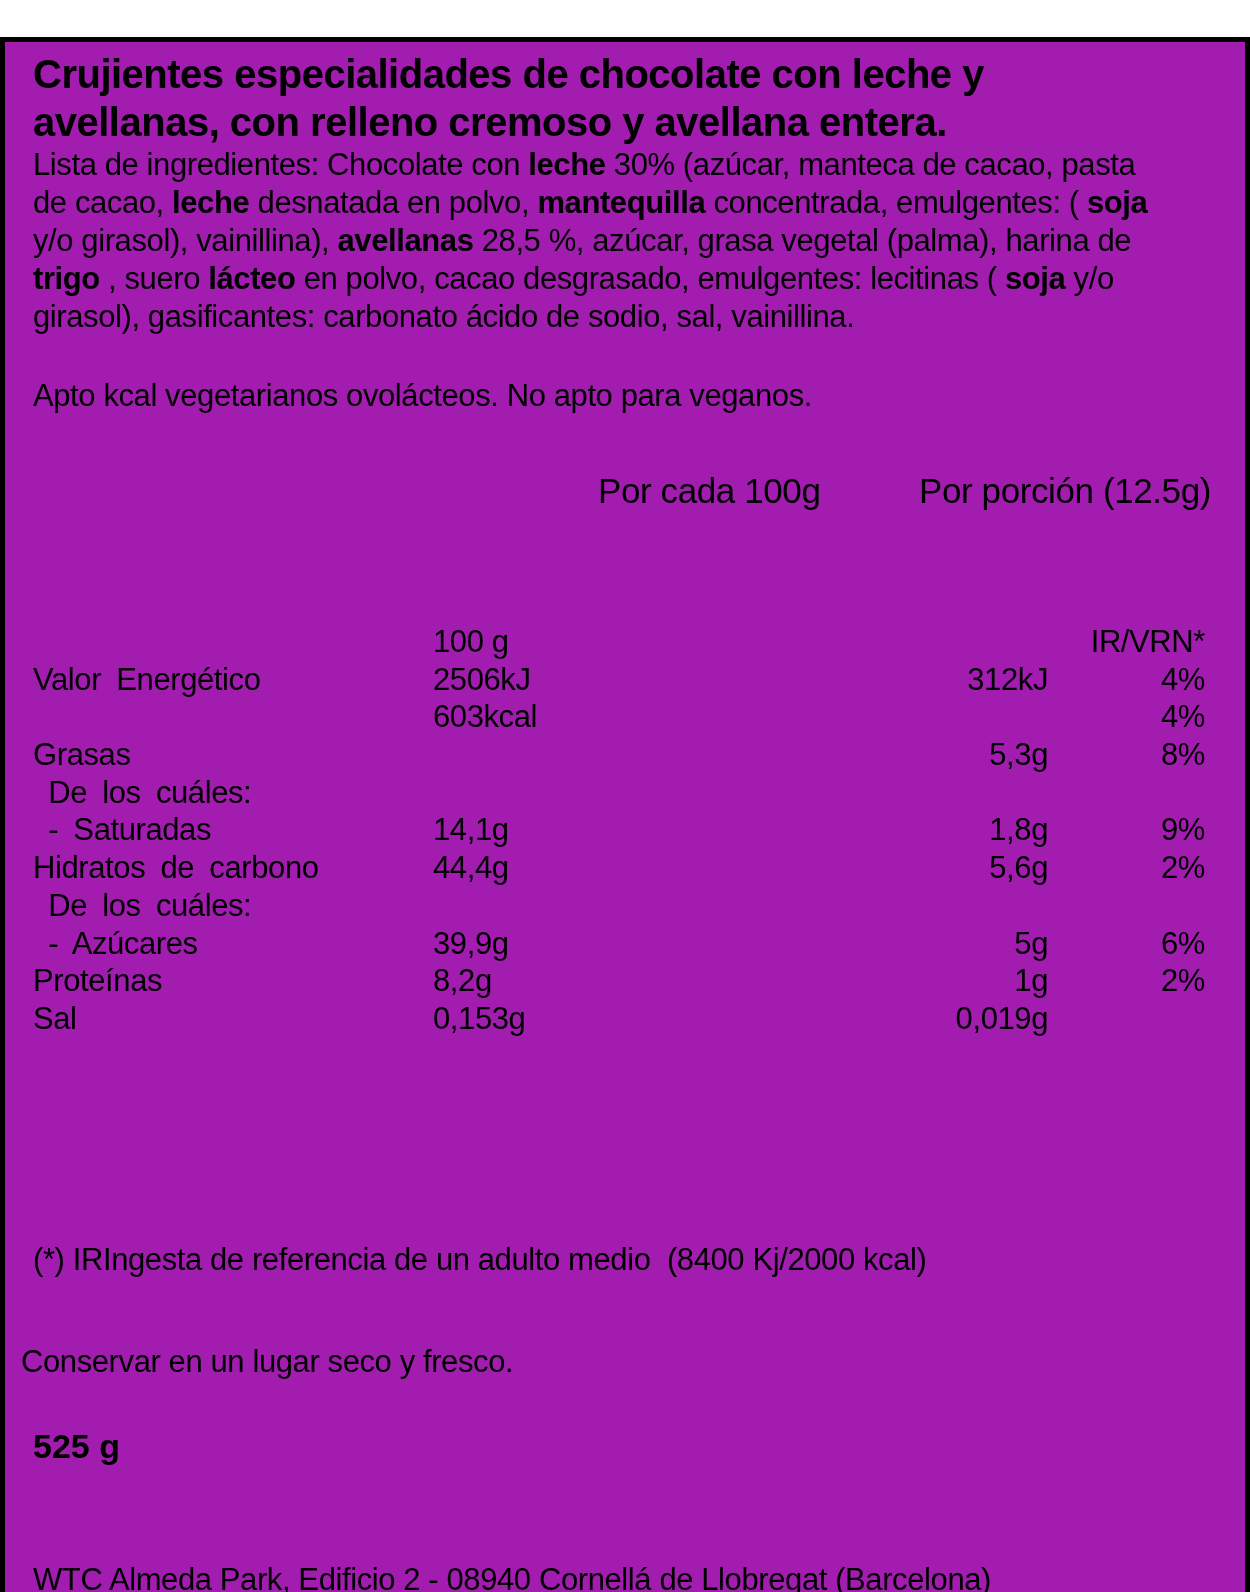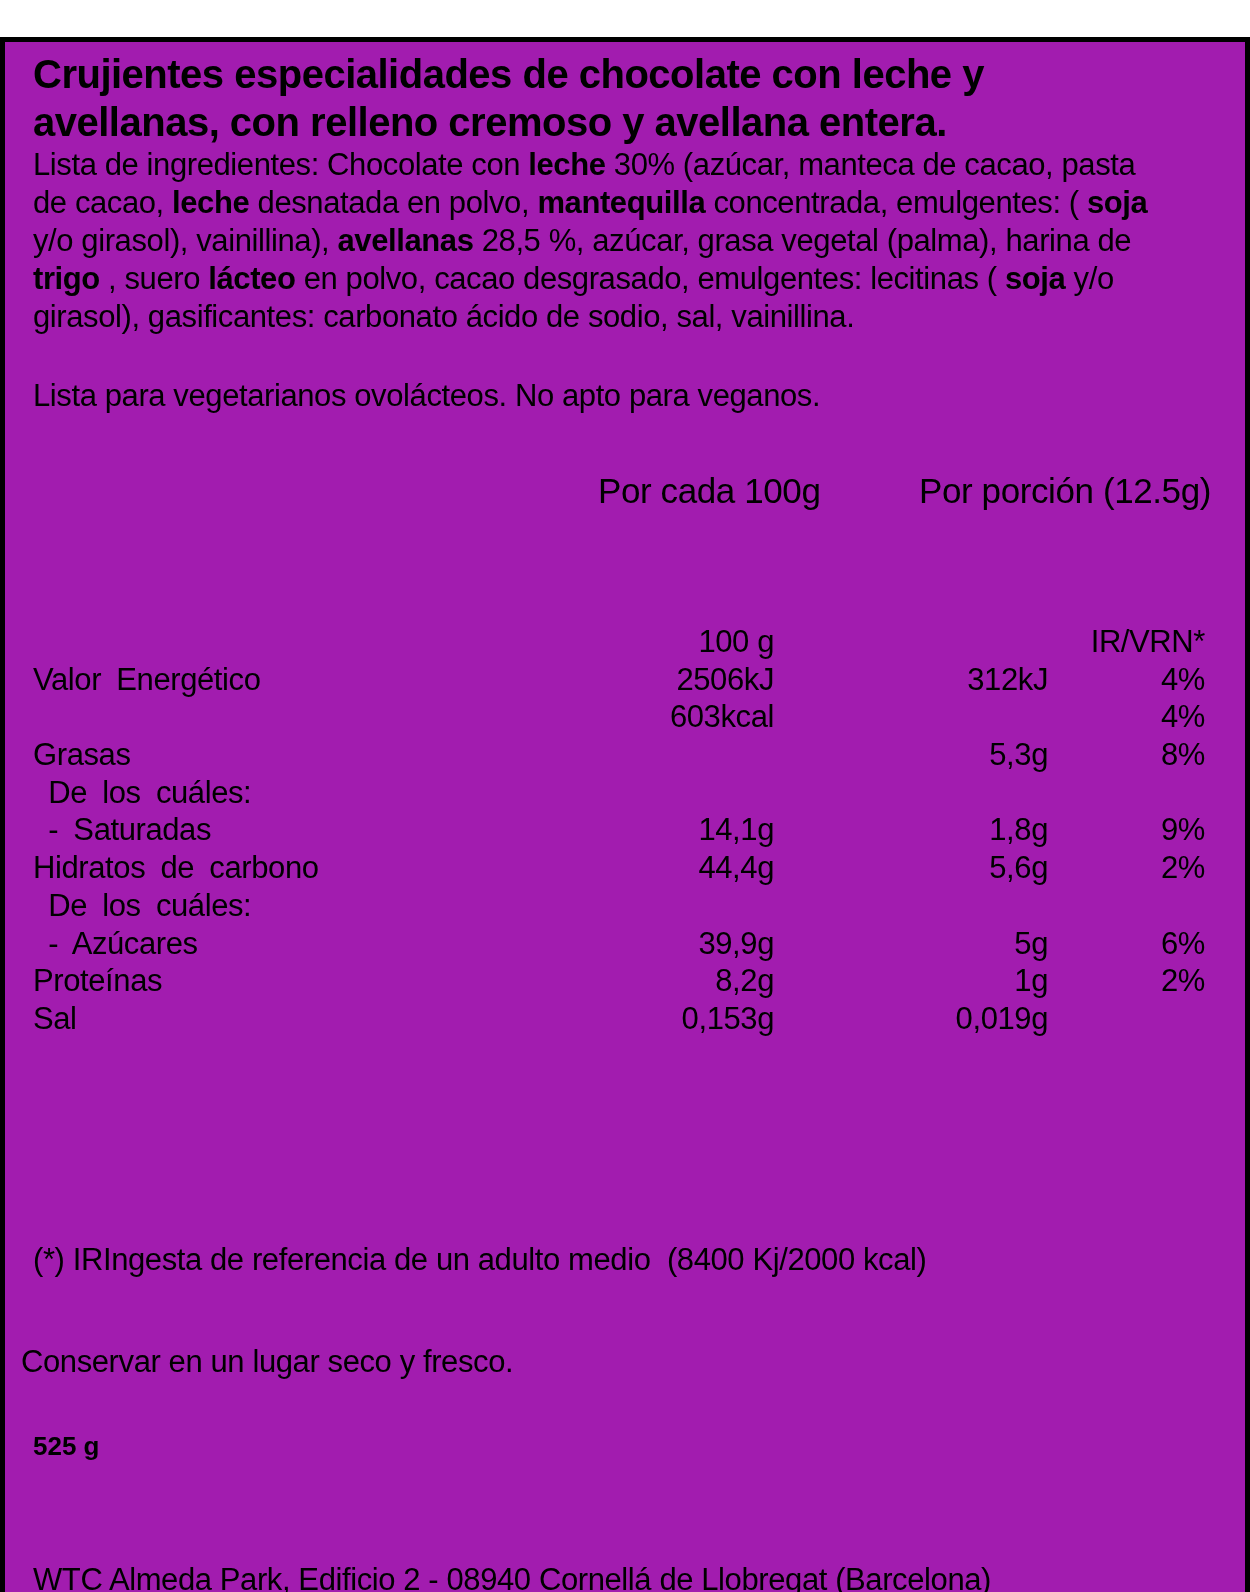--- a/index.html
+++ b/index.html
@@ -37,43 +37,43 @@
   .suitability {
     left: 28px; top: 335px;
     white-space: nowrap;
   }
   .colhead { top: 430px; font-size: 35px; line-height: 38px; letter-spacing: -0.4px; white-space: nowrap; }
   .colhead-per100 { left: 593px; }
   .colhead-portion { left: 914px; }
   .ntable { left: 0; top: 581px; width: 1250px; }
   .trow { position: relative; height: 37.7px; font-size: 31px; line-height: 37.7px; letter-spacing: -0.4px; }
   .nl  { position: absolute; left: 28px; white-space: pre; word-spacing: 7px; }
-  .c1  { position: absolute; left: 419px; width: 350px; text-align: right; white-space: pre; }
+  .c1  { position: absolute; left: 428px; width: 350px; white-space: pre; }
   .c2  { position: absolute; left: 800px; width: 243px; text-align: right; white-space: pre; }
   .c3  { position: absolute; left: 1040px; width: 160px; text-align: right; white-space: pre; }
   .footnote { left: 28px; top: 1199px; white-space: pre-wrap; }
   .storage { left: 16px; top: 1301px; white-space: nowrap; }
-  .netweight { left: 28px; top: 1382px; font-weight: bold; font-size: 26px; line-height: 44px; }
+  .netweight { left: 28px; top: 1382px; font-weight: bold; font-size: 34px; line-height: 44px; }
   .manufacturer { left: 28px; top: 1560px; font-weight: normal; font-size: 31px; line-height: 38px; }
   .address { left: 28px; top: 1519px; white-space: nowrap; }
   b { font-weight: bold; }
 </style>
 </head>
 <body>
 
 <div class="page">
 
   <div class="abs title">
     <span class="tline">Crujientes especialidades de chocolate con leche y</span>
     <span class="tline">avellanas, con relleno cremoso y avellana entera.</span>
   </div>
 
   <div class="abs body-text ingredients"><span>Lista de ingredientes: Chocolate con </span><b>leche</b><span> 30% (azúcar, manteca de cacao, pasta de cacao, </span><b>leche</b><span> desnatada en polvo, </span><b>mantequilla</b><span> concentrada, emulgentes: ( </span><b>soja</b><span> y/o girasol), vainillina), </span><b>avellanas</b><span> 28,5 %, azúcar, grasa vegetal (palma), harina de </span><b>trigo</b><span> , suero </span><b>lácteo</b><span> en polvo, cacao desgrasado, emulgentes: lecitinas ( </span><b>soja</b><span> y/o girasol), gasificantes: carbonato ácido de sodio, sal, vainillina.</span></div>
 
-  <div class="abs body-text suitability">Lista para vegetarianos ovolácteos. No apto para veganos.</div>
+  <div class="abs body-text suitability">Apto kcal vegetarianos ovolácteos. No apto para veganos.</div>
 
   <div class="abs colhead colhead-per100">Por cada 100g</div>
   <div class="abs colhead colhead-portion">Por porción (12.5g)</div>
 
   <div class="abs ntable">
     <div class="trow">
       <span class="nl"></span>
       <span class="c1">100 g</span>
       <span class="c3">IR/VRN*</span>
     </div>

